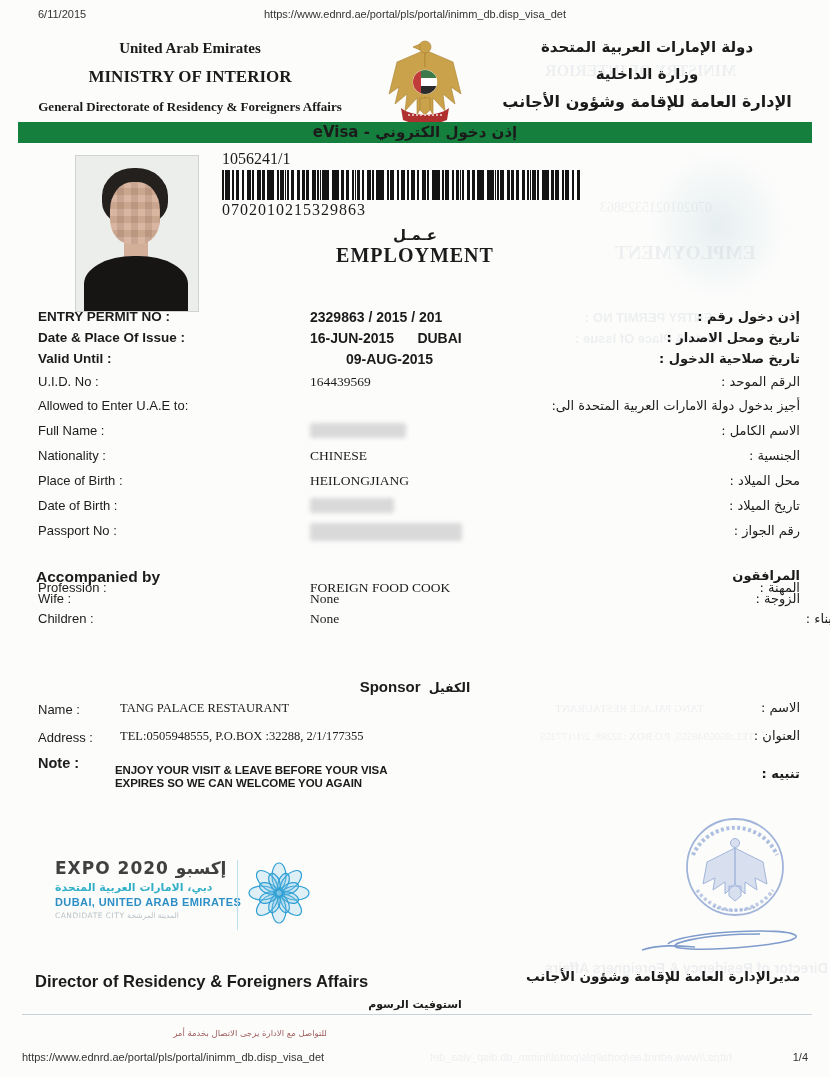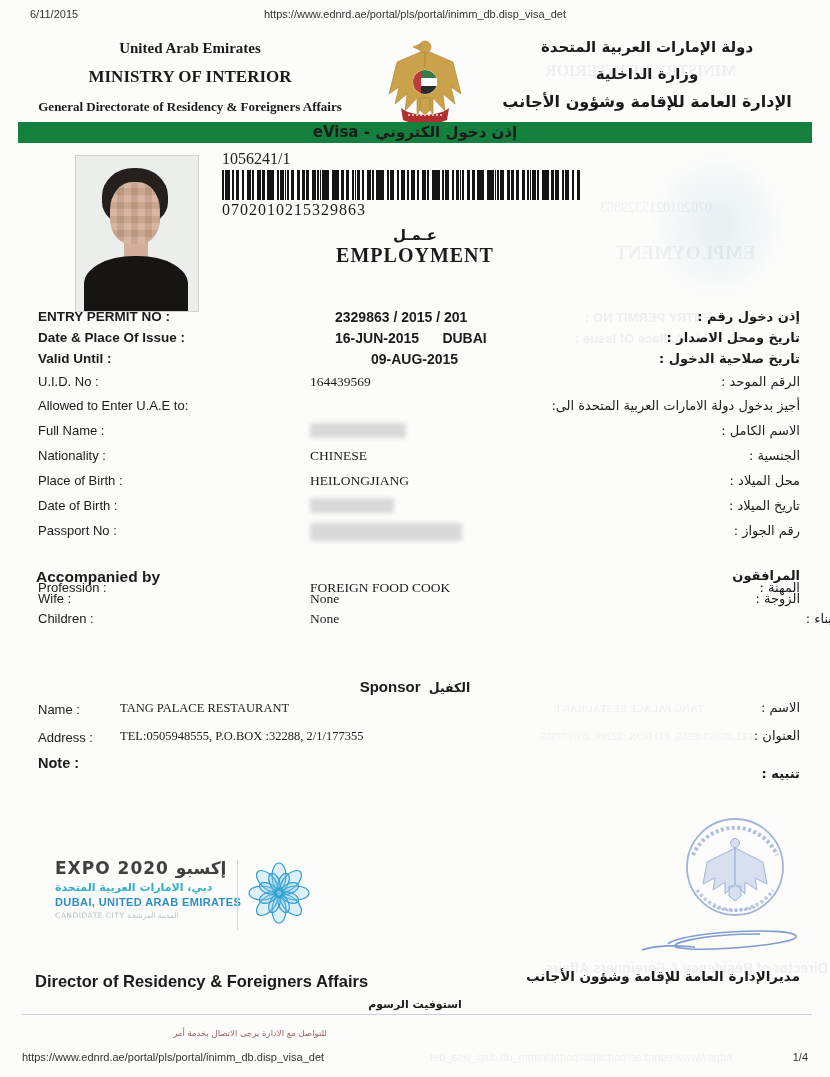--- a/index.html
+++ b/index.html
@@ -38,21 +38,21 @@
   .bcnum{left:222px;top:201px;font-size:16px;letter-spacing:1px;}
   .vtype-ar{left:240px;top:226px;width:350px;text-align:center;font-size:15px;font-weight:bold;}
   .vtype-en{left:240px;top:244px;width:350px;text-align:center;font-size:20px;font-weight:bold;
             font-family:"Liberation Serif",serif;letter-spacing:1px;}
   
   #fields{left:0;top:305px;width:830px;height:335px;}
   .frow{position:absolute;left:0;width:830px;height:20px;}
   .flabel{position:absolute;left:38px;font-size:13px;}
   .fvalue{position:absolute;left:310px;font-size:13px;white-space:pre;}
   .fvalue.ser{font-size:13.5px;}
-  .fvalue.bv{font-weight:bold;font-size:14px;margin-left:25px;}
+  .fvalue.bv{font-weight:bold;font-size:14px;}
   .fvalue.indent{left:346px;}
   .flabel.bl{font-weight:bold;font-size:13.5px;}
   .flabel.heading{font-weight:bold;font-size:15.5px;left:36px;}
   .far{position:absolute;right:30px;font-size:13px;direction:rtl;}
   .far.bl{font-weight:bold;}
   .redact{position:absolute;left:310px;top:0;height:15px;background:#d9d9d9;filter:blur(2.2px);border-radius:2px;}
   
   .sp-title{left:0;top:678px;width:830px;text-align:center;font-size:15px;font-weight:bold;}
   .sp-title .ar{font-size:12.5px;font-weight:bold;}
   .sp-row-label{font-size:13px;}
@@ -81,21 +81,21 @@
   
   .ghost{position:absolute;transform:scaleX(-1);opacity:.09;color:#5f7386;pointer-events:none;}
   .ghostblob{position:absolute;width:140px;height:150px;border-radius:50% 50% 45% 45%;
              background:radial-gradient(closest-side,#dce8ec,rgba(220,232,236,0));opacity:.65;}
 </style>
 </head>
 <body>
 
 <div id="page">
 
-  <div class="abs printline" style="left:30px;top:8px;">6/11/2015</div>
+  <div class="abs printline" style="left:38px;top:8px;">6/11/2015</div>
   <div class="abs printline" style="left:0;top:8px;width:830px;text-align:center;">https://www.ednrd.ae/portal/pls/portal/inimm_db.disp_visa_det</div>
 
   <div class="ghostblob" style="left:648px;top:150px;"></div>
   <div class="ghost ser b" style="left:545px;top:62px;font-size:16px;">MINISTRY OF INTERIOR</div>
   <div class="ghost ser" style="left:600px;top:200px;font-size:14px;">0702010215329863</div>
   <div class="ghost ser b" style="left:615px;top:242px;font-size:19px;">EMPLOYMENT</div>
   <div class="ghost b" style="left:585px;top:310px;font-size:13px;">ENTRY PERMIT NO :</div>
   <div class="ghost b" style="left:575px;top:331px;font-size:13px;">Date &amp; Place Of Issue :</div>
   <div class="ghost ser" style="left:555px;top:702px;font-size:11px;">TANG PALACE RESTAURANT</div>
   <div class="ghost ser" style="left:540px;top:730px;font-size:11px;">TEL:0505948555, P.O.BOX :32288, 2/1/177355</div>
@@ -235,20 +235,24 @@
   <div class="abs sp-val ser" style="left:120px;top:701px;">TANG PALACE RESTAURANT</div>
   <div class="abs arb" style="right:30px;top:700px;font-size:13px;direction:rtl;">الاسم :</div>
 
   <div class="abs" style="left:38px;top:728px;">
     <span class="sp-row-label">Address :</span>
   </div>
   <div class="abs sp-val ser" style="left:120px;top:729px;">TEL:0505948555, P.O.BOX :32288, 2/1/177355</div>
   <div class="abs arb" style="right:30px;top:728px;font-size:13px;direction:rtl;">العنوان :</div>
 
   <div class="abs note-label">Note :</div>
+  <div class="abs note-en">
+    <div>ENJOY YOUR VISIT &amp; LEAVE BEFORE YOUR VISA</div>
+    <div>EXPIRES SO WE CAN WELCOME YOU AGAIN</div>
+  </div>
   <div class="abs note-ar-label arb">تنبيه :</div>
 
   <div class="abs expo">
     <div class="t1 arb">EXPO 2020 إكسبو</div>
     <div class="t2 arb">دبي، الامارات العربية المتحدة</div>
     <div class="t3">DUBAI, UNITED ARAB EMIRATES</div>
     <div class="t4 arb">CANDIDATE CITY  المدينة المرشحة</div>
   </div>
   <div class="abs expo-divider"></div>
   <div class="abs" style="left:248px;top:860px;width:62px;height:66px;">

